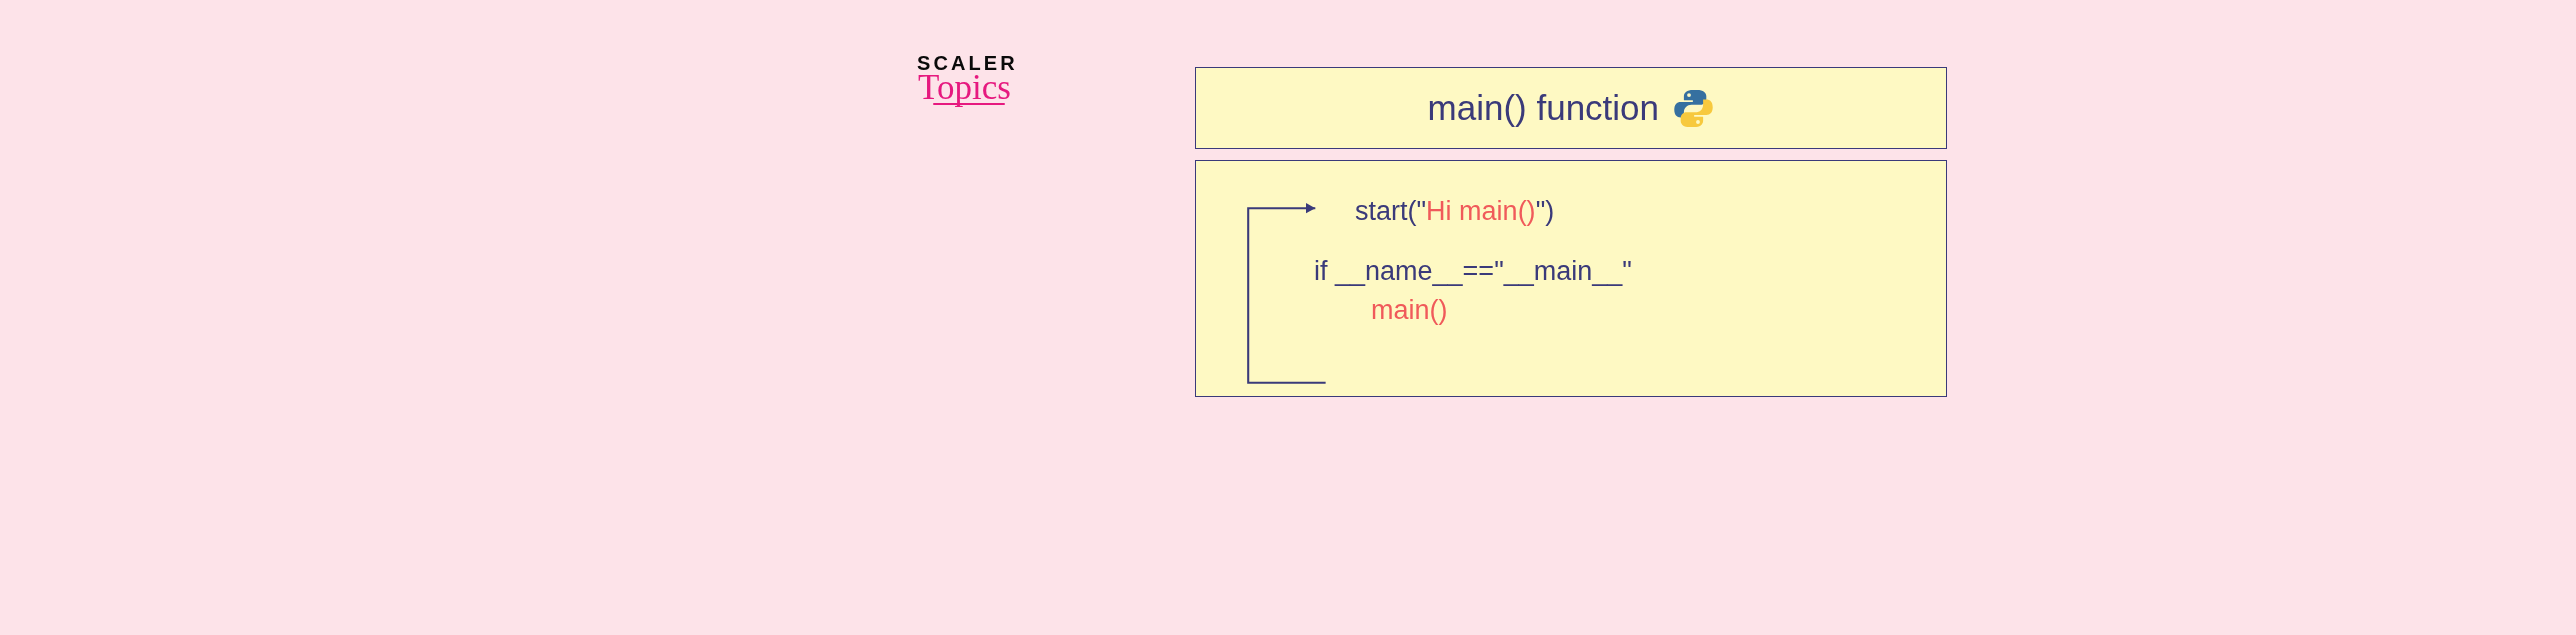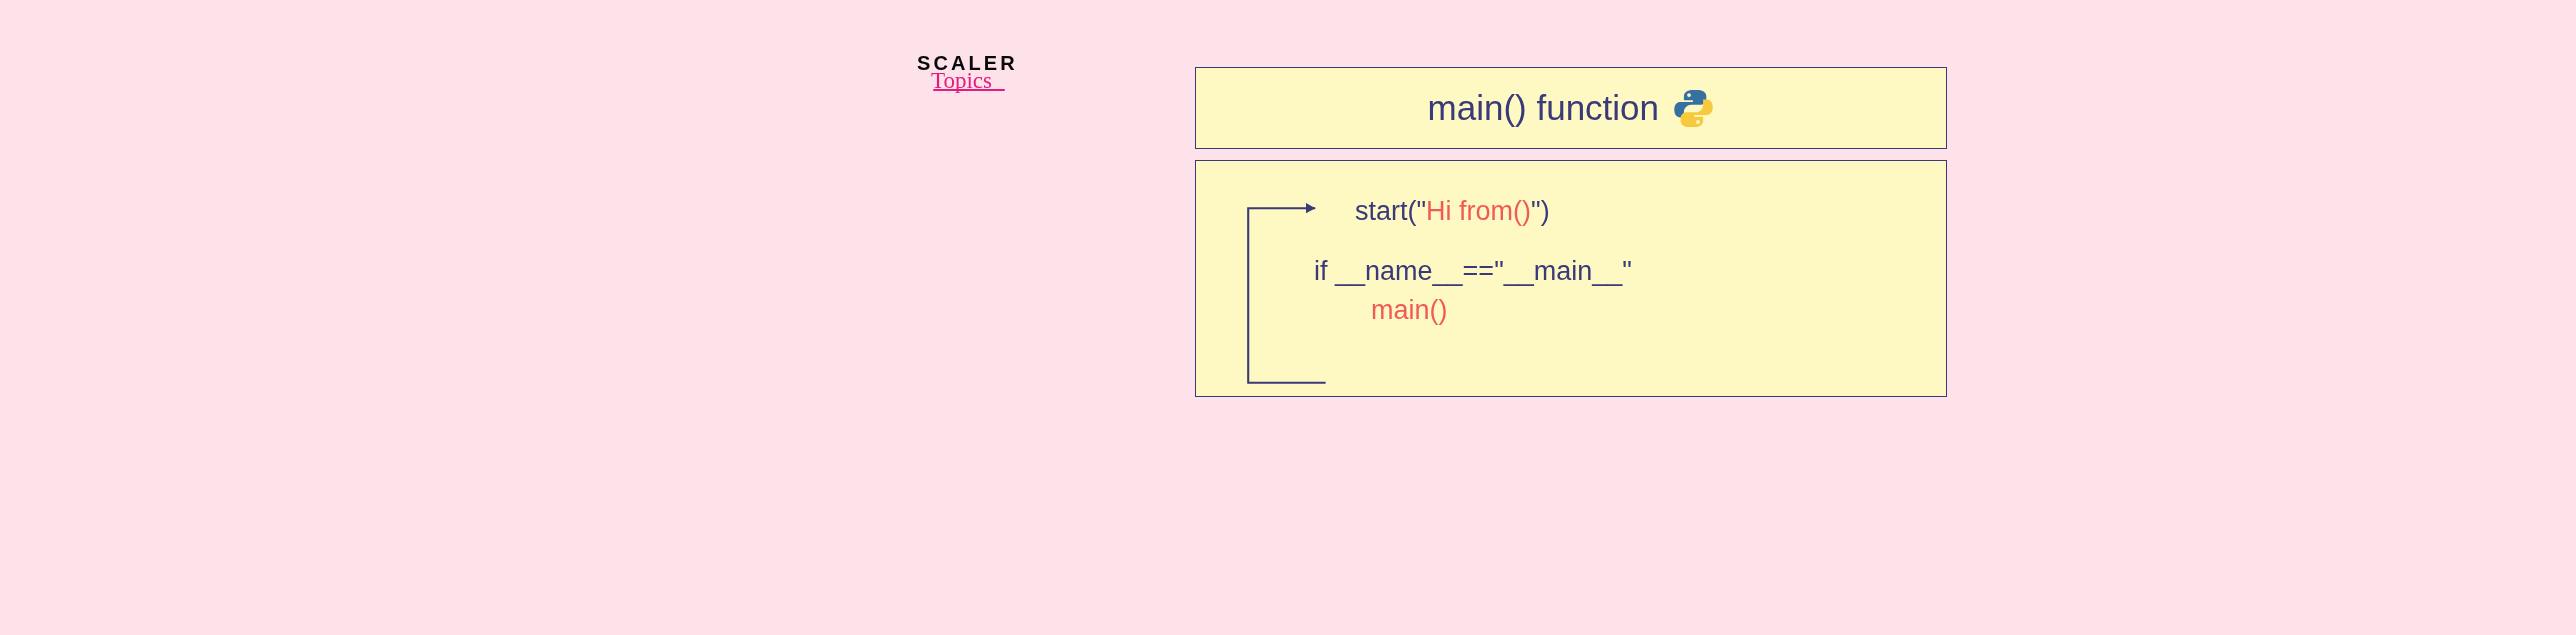--- a/index.html
+++ b/index.html
@@ -26,25 +26,25 @@
   }
   .logo-scaler {
     font-family: Arial, sans-serif;
     font-weight: 900;
     font-size: 20px;
     letter-spacing: 3.1px;
     color: #0a0a0a;
   }
   .logo-topics {
     font-family: "Brush Script MT", cursive;
-    font-size: 23px;
+    font-size: 35px;
     color: #e6197f;
     margin-top: -7.2px;
     position: relative;
-    left: 14px;
+    left: 1px;
   }
   .logo-underline {
     width: 72px;
     height: 2.1px;
     background: #e6197f;
     margin-top: -5.2px;
     margin-left: 15.5px;
     border-radius: 1px;
   }
   .diagram {
@@ -132,21 +132,21 @@
     </div>
 
     <div class="box code-box">
 
       <svg class="arrow-svg" viewBox="0 0 180 370" width="93" height="191">
         <path d="M 160 350 L 10 350 L 10 12 L 140 12" stroke="#3a3a7a" stroke-width="4" fill="none"></path>
         <path d="M 140 12 L 122 2 L 122 22 Z" fill="#3a3a7a"></path>
       </svg>
 
 
-      <div class="code-line indent2"><span class="kw">start(</span><span class="kw">"</span><span class="str">Hi from()</span><span class="kw">"</span><span class="kw">)</span></div>
+      <div class="code-line indent2"><span class="kw">start(</span><span class="kw">"</span><span class="str">Hi main()</span><span class="kw">"</span><span class="kw">)</span></div>
 
       <div class="gap"></div>
 
       <div class="code-line indent1"><span class="kw">if __name__=="__main__"</span></div>
 
       <div class="code-line indent-call"><span class="fn">main()</span></div>
 
     </div>
 
 

